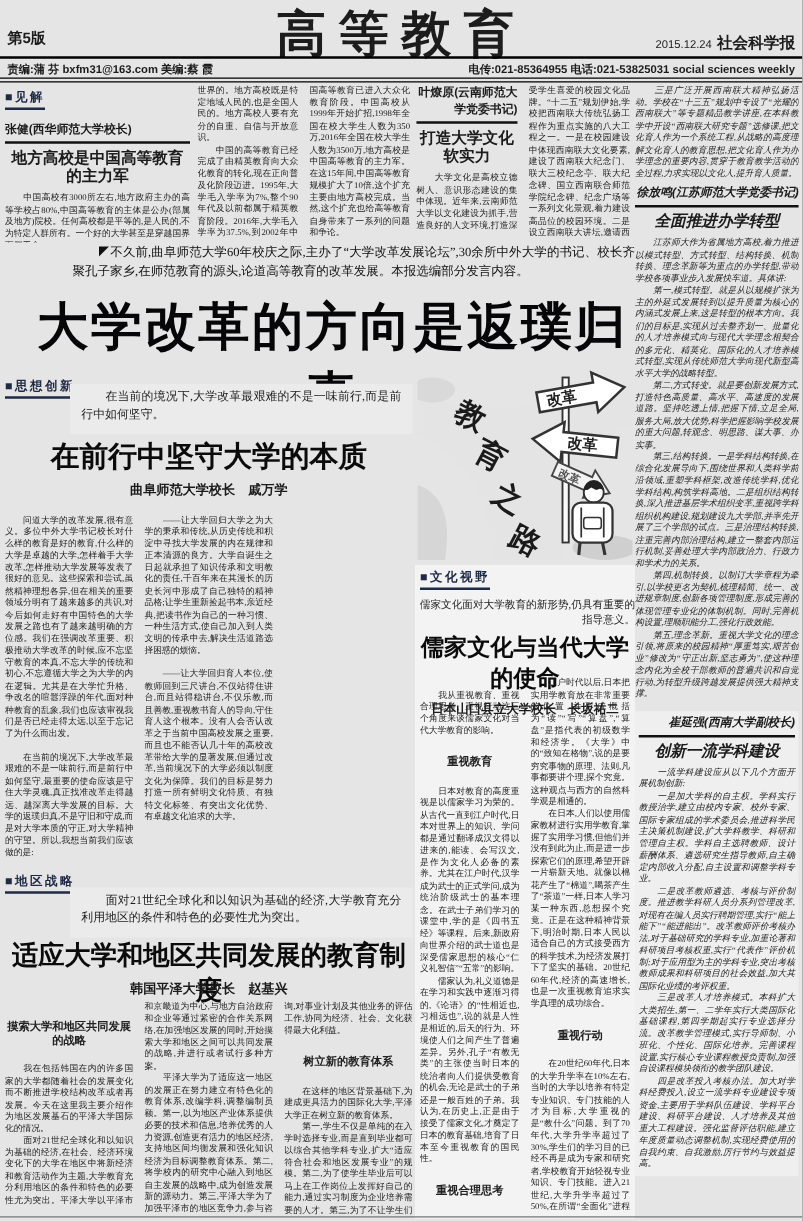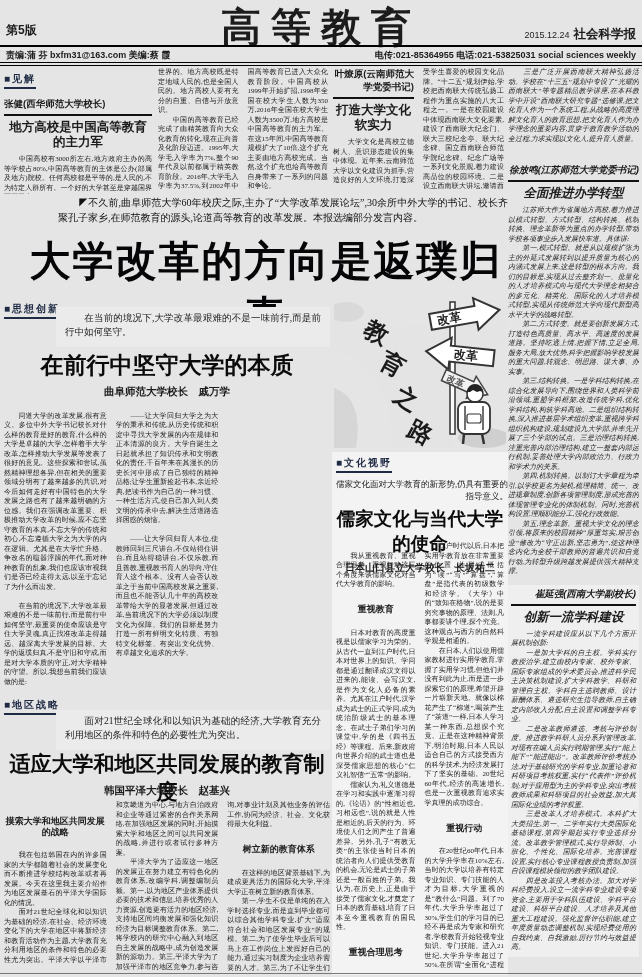--- a/index.html
+++ b/index.html
@@ -73,21 +73,21 @@
   <div class="abs clip" style="left:333px;top:68px;width:171px;height:126px;">
     <div class="cols2">
       <div class="byline-s center">叶燎原(云南师范大学党委书记)</div>
       <div class="title-s">打造大学文化软实力</div>
       <div class="body">　　大学文化是高校立德树人、意识形态建设的集中体现。近年来,云南师范大学以文化建设为抓手,营造良好的人文环境,打造深受学生喜爱的校园文化品牌。“十二五”规划伊始,学校把西南联大传统弘扬工程作为重点实施的八大工程之一。一是在校园建设中体现西南联大文化要素,建设了西南联大纪念门、联大三校纪念亭、联大纪念碑、国立西南联合师范学院纪念碑、纪念广场等一系列文化景观,着力建设高品位的校园环境。二是设立西南联大讲坛,邀请西南联大杰出校友、国内外学者、“两院”院士及企业界名人等国内外顶级学术大师和精英来校讲学,已成为促进学校内涵特色发展、提升办学格调的学术品牌。</div>
     </div>
   </div>
 
   <div class="abs clip" style="left:508px;top:68px;width:131px;height:905px;font-style:italic;">
     <div class="body">　　三是广泛开展西南联大精神弘扬活动。学校在“十三五”规划中专设了“光耀的西南联大”等专题精品教学讲座,在本科教学中开设“西南联大研究专题”选修课,把文化育人作为一个系统工程,从战略的高度理解文化育人的教育思想,把文化育人作为办学理念的重要内容,贯穿于教育教学活动的全过程,力求实现以文化人,提升育人质量。</div>
-    <div class="byline-s center" style="margin-top:20px;">徐放鸣(江苏师范大学党委书记)</div>
+    <div class="byline-s center" style="margin-top:4px;">徐放鸣(江苏师范大学党委书记)</div>
     <div class="title-s">全面推进办学转型</div>
     <div class="body">　　江苏师大作为省属地方高校,着力推进以模式转型、方式转型、结构转换、机制转换、理念革新等为重点的办学转型,带动学校各项事业步入发展快车道。具体讲:
 　　第一,模式转型。就是从以规模扩张为主的外延式发展转到以提升质量为核心的内涵式发展上来,这是转型的根本方向。我们的目标是,实现从过去整齐划一、批量化的人才培养模式向与现代大学理念相契合的多元化、精英化、国际化的人才培养模式转型,实现从传统师范大学向现代新型高水平大学的战略转型。
 　　第二,方式转变。就是要创新发展方式,打造特色高质量、高水平、高速度的发展道路。坚持吃透上情,把握下情,立足全局,服务大局,放大优势,科学把握影响学校发展的重大问题,转观念、明思路、谋大事、办实事。
 　　第三,结构转换。一是学科结构转换,在综合化发展导向下,围绕世界和人类科学前沿领域,重塑学科框架,改造传统学科,优化学科结构,构筑学科高地。二是组织结构转换,深入推进基层学术组织变革,重视跨学科组织机构建设,规划建设九大学部,并率先开展了三个学部的试点。三是治理结构转换,注重完善内部治理结构,建立一整套内部运行机制,妥善处理大学内部政治力、行政力和学术力的关系。
 　　第四,机制转换。以制订大学章程为牵引,以学校更名为契机,梳理精简、统一、改进规章制度,创新各项管理制度,形成完善的体现管理专业化的体制机制。同时,完善机构设置,理顺职能分工,强化行政效能。
 　　第五,理念革新。重视大学文化的理念引领,将原来的校园精神“厚重笃实,艰苦创业”修改为“守正出新,坚志勇为”,使这种理念内化为全校干部教师的普遍共识和自觉行动,为转型升级跨越发展提供强大精神支撑。</div>
     <div class="cui-wrap">
       <div class="byline-s center">崔延强(西南大学副校长)</div>
       <div class="title-s">创新一流学科建设</div>

